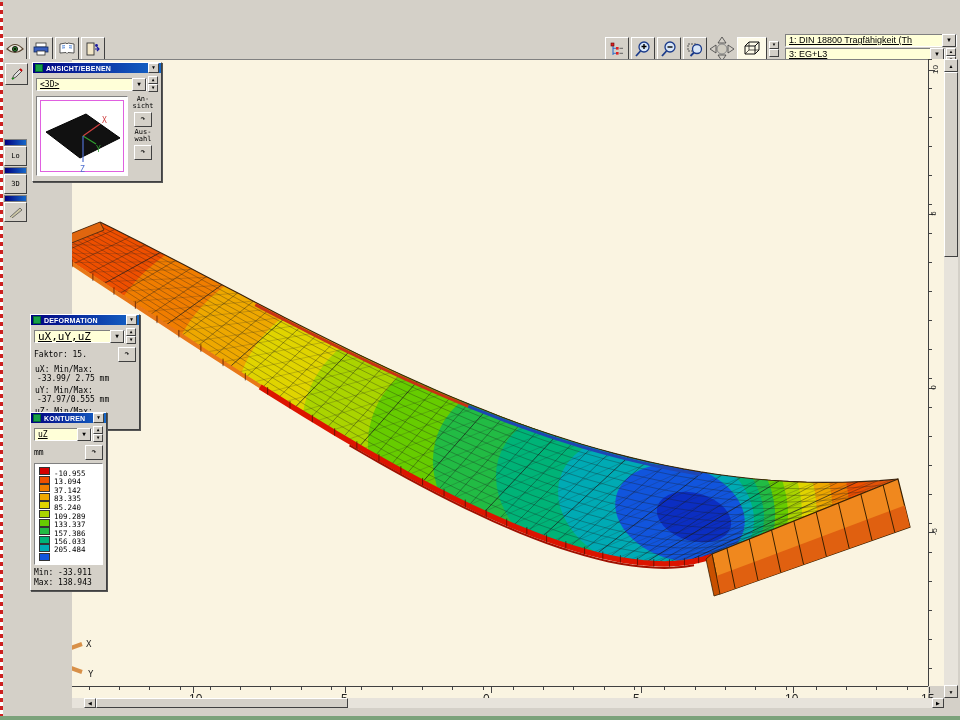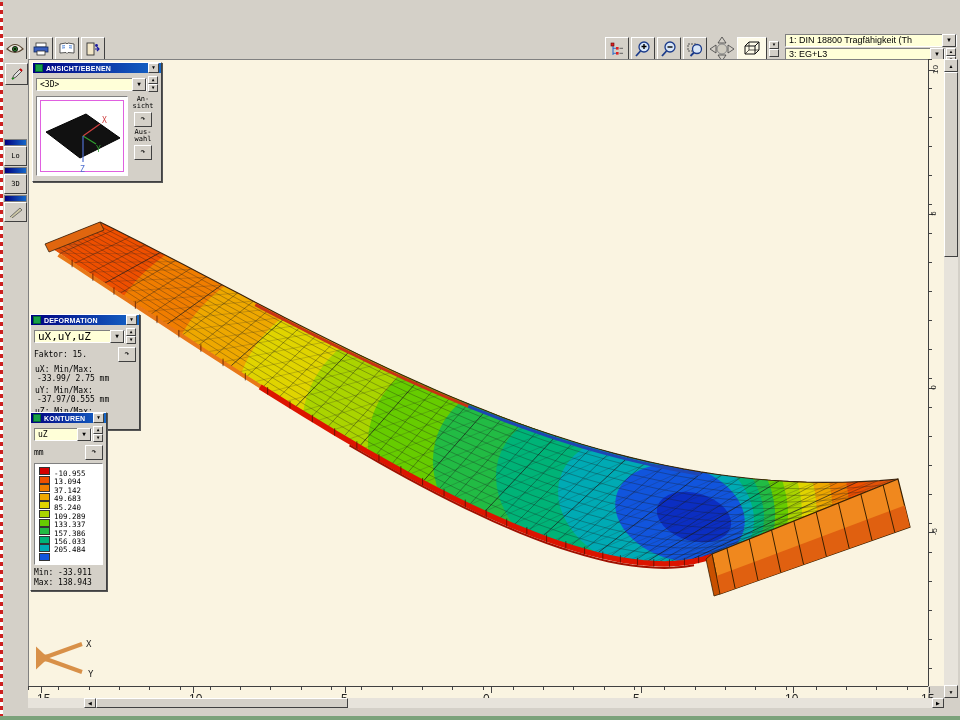--- a/index.html
+++ b/index.html
@@ -23,28 +23,28 @@
        font-size:11px;background:#d4d0c8;}
   .menubar .mi{padding:1px 7px;color:#000;}
   .menubar .mi.disabled{color:#8a8a8a;text-shadow:1px 1px 0 #fff;}
   
   .toolbar{position:absolute;left:3px;top:34px;width:954px;height:25px;display:flex;align-items:center;gap:2px;}
   .tb{width:24px;height:24px;background:#d4d0c8;border:1px solid;border-color:#fff #404040 #404040 #fff;
        display:flex;align-items:center;justify-content:center;box-sizing:border-box;}
   .tb-right{margin-left:auto;display:flex;align-items:center;gap:2px;}
   .combostack{display:flex;flex-direction:column;gap:1px;margin-left:4px;}
   .combo{display:flex;align-items:center;background:#ffffd8;border:1px solid;border-color:#808080 #fff #fff #808080;height:13px;box-sizing:border-box;}
-  .combo .cval{font-size:9px;padding:4px 3px;white-space:nowrap;overflow:hidden;flex:1;}
+  .combo .cval{font-size:9px;padding:4px 3px;white-space:nowrap;overflow:hidden;flex:1;text-decoration:underline;}
   .cbtn{width:12px;height:11px;background:#d4d0c8;border:1px solid;border-color:#fff #404040 #404040 #fff;
        font-size:6px;line-height:10px;text-align:center;flex:0 0 auto;}
   .spin{display:flex;flex-direction:column;width:10px;}
   .spin span{height:6px;background:#d4d0c8;border:1px solid;border-color:#fff #404040 #404040 #fff;
        font-size:4.5px;line-height:5px;text-align:center;}
   
-  .leftbar{position:absolute;left:3px;top:57px;width:25px;height:649px;background:#d4d0c8;z-index:20;}
+  .leftbar{position:absolute;left:3px;top:57px;width:25px;height:649px;background:#d4d0c8;z-index:20;padding-left:44px;}
   .lb-btn{position:absolute;left:2px;width:21px;height:20px;background:#d4d0c8;border:1px solid;
        border-color:#fff #404040 #404040 #fff;display:flex;align-items:center;justify-content:center;}
   .mini{position:absolute;left:1px;width:23px;}
   .mini .mtitle{height:5px;background:linear-gradient(90deg,#000080,#1668c8);border:1px solid #808080;}
   .mini .mbody{height:18px;background:#d4d0c8;border:1px solid;border-color:#fff #404040 #404040 #fff;
        display:flex;align-items:center;justify-content:center;font-size:7px;font-family:"DejaVu Sans Mono",monospace;}
   
   .canvas{position:absolute;left:28px;top:57px;width:900px;height:627px;background:#faf4e1;
        box-shadow:inset 1px 1px 0 #808080;z-index:1;}
   .canvas svg{position:absolute;left:0;top:0;}
@@ -611,21 +611,21 @@
         <span class="lsw" style="top: 37.4px; background: rgb(224, 212, 0);"></span>
         <span class="lsw" style="top: 46px; background: rgb(170, 212, 0);"></span>
         <span class="lsw" style="top: 54.6px; background: rgb(102, 204, 0);"></span>
         <span class="lsw" style="top: 63.2px; background: rgb(34, 187, 68);"></span>
         <span class="lsw" style="top: 71.8px; background: rgb(0, 179, 119);"></span>
         <span class="lsw" style="top: 80.4px; background: rgb(0, 170, 180);"></span>
         <span class="lsw" style="top: 89px; background: rgb(17, 85, 221);"></span>
         <span class="lval" style="top: 4.5px;">-10.955</span>
         <span class="lval" style="top: 13.1px;">13.094</span>
         <span class="lval" style="top: 21.7px;">37.142</span>
-        <span class="lval" style="top: 30.3px;">49.683</span>
+        <span class="lval" style="top: 30.3px;">83.335</span>
         <span class="lval" style="top: 38.9px;">85.240</span>
         <span class="lval" style="top: 47.5px;">109.289</span>
         <span class="lval" style="top: 56.1px;">133.337</span>
         <span class="lval" style="top: 64.7px;">157.386</span>
         <span class="lval" style="top: 73.3px;">156.033</span>
         <span class="lval" style="top: 81px; text-align: center;">205.484</span>
       </div>
     <div class="pminmax">Min: -33.911</div>
     <div class="pminmax" style="padding-bottom:2px;">Max: 138.943</div>
   </div>

